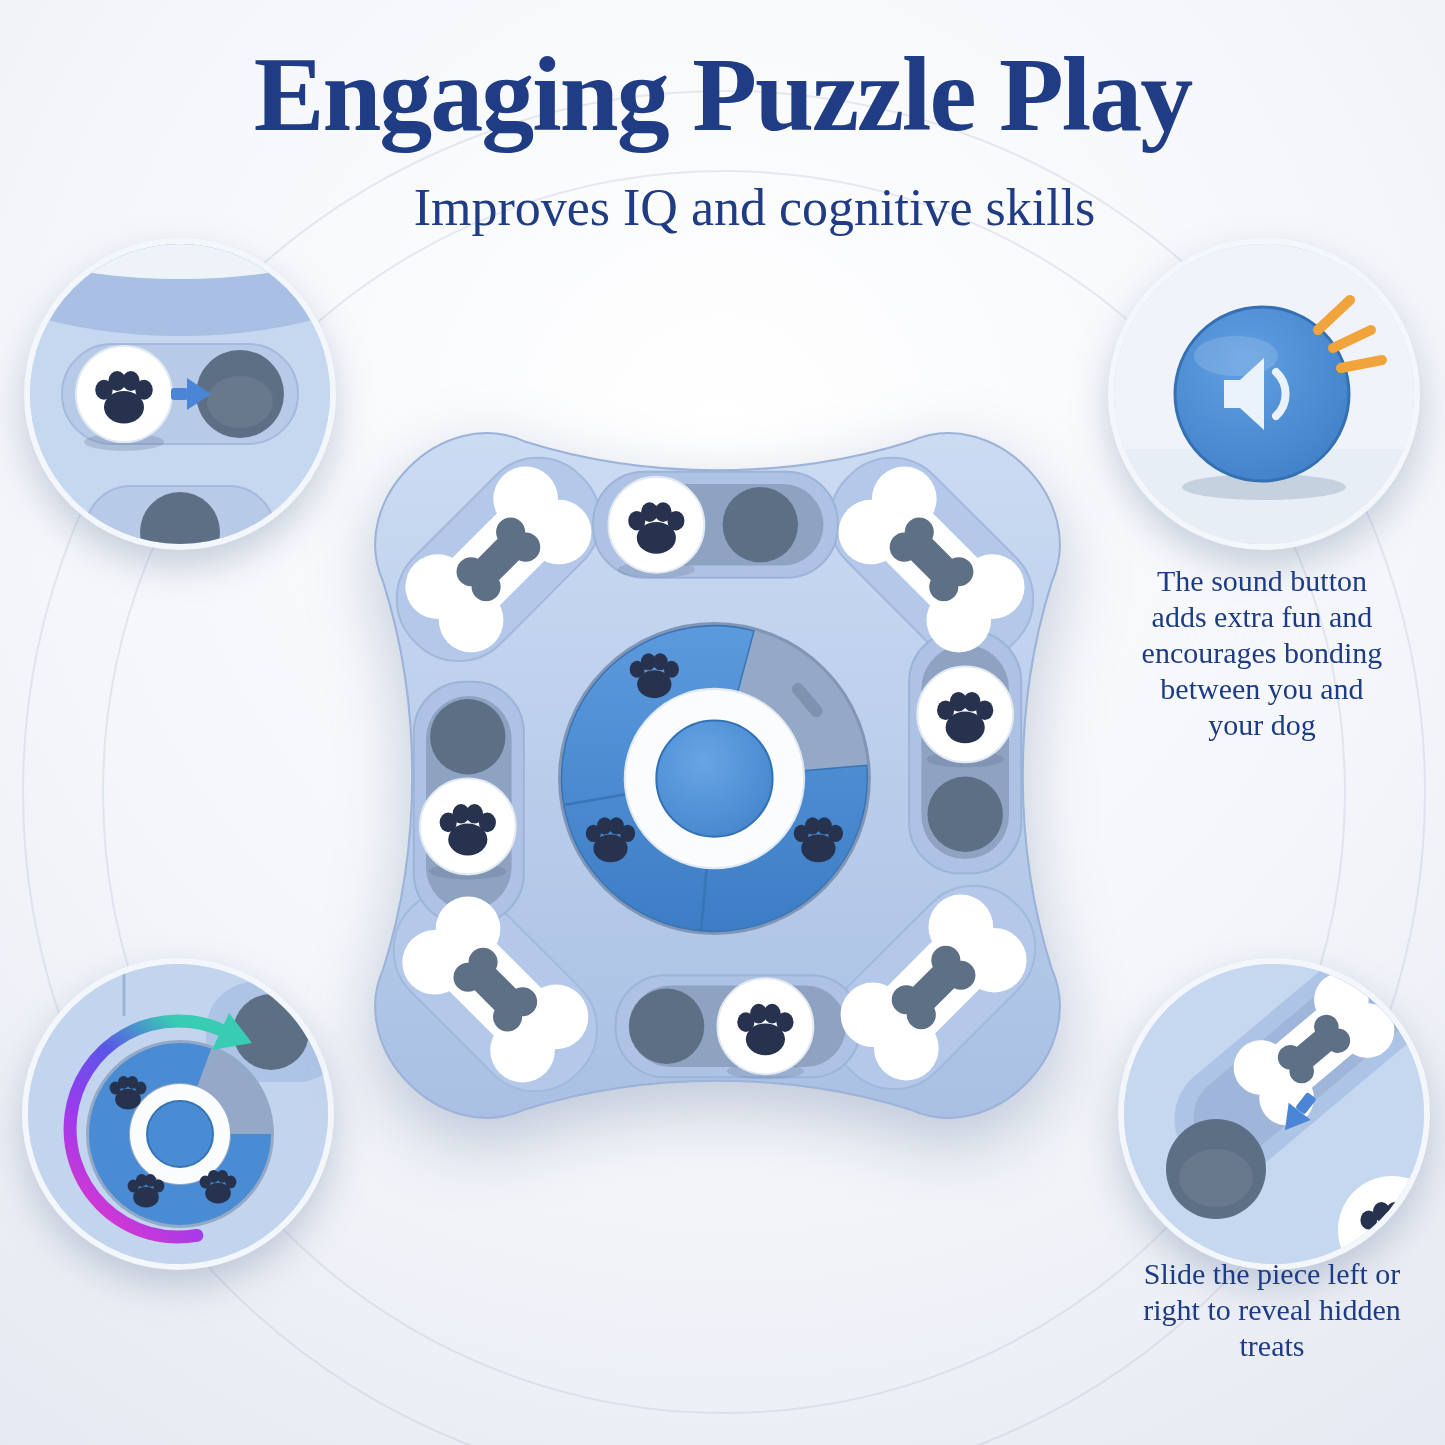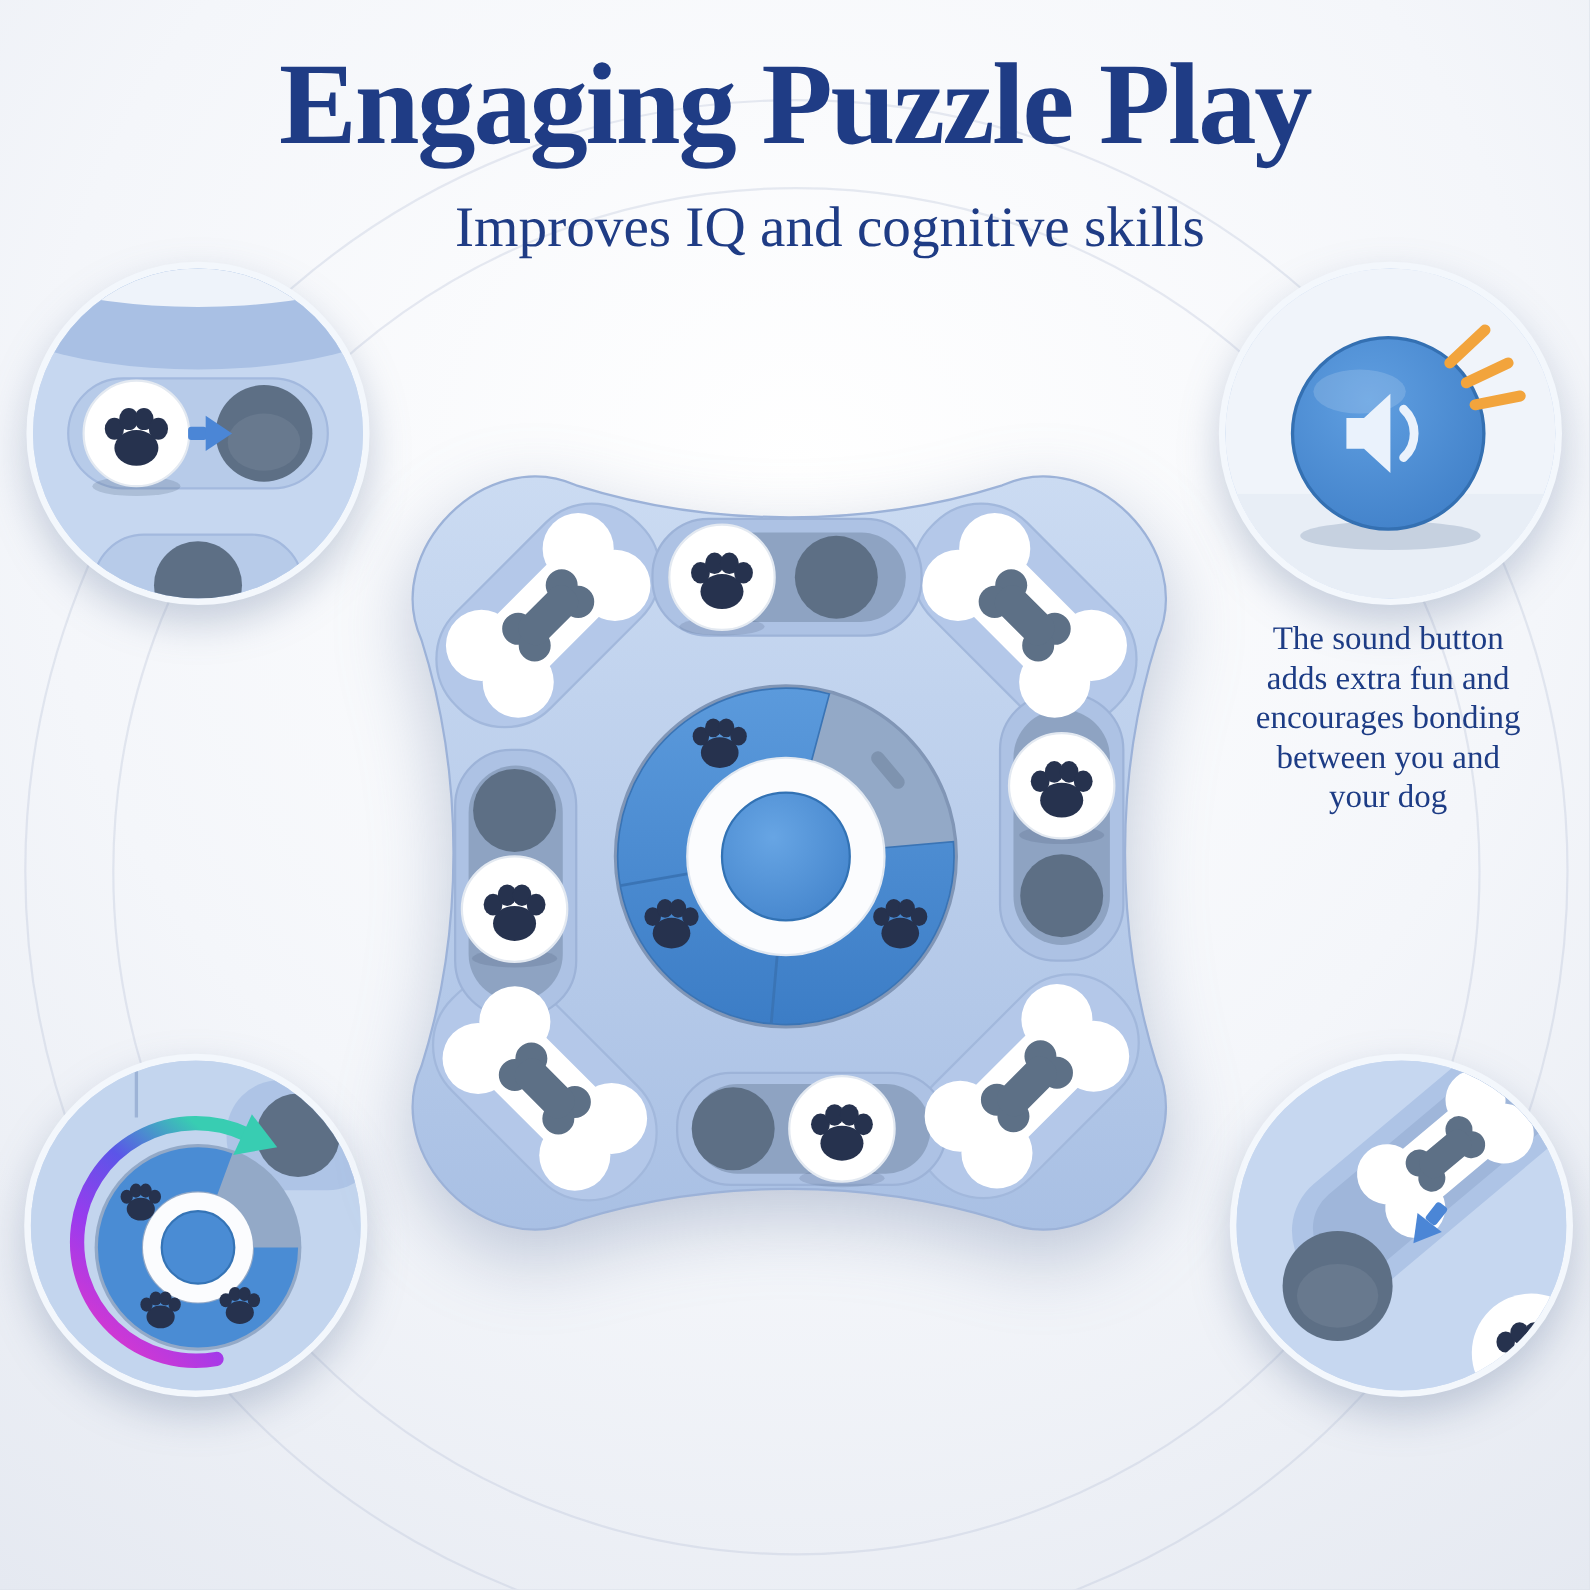--- a/index.html
+++ b/index.html
@@ -173,20 +173,21 @@
       <circle cx="92" cy="205" r="50" fill="#5d6f85"></circle>
       <ellipse cx="92" cy="214" rx="37" ry="29" fill="#68798e"></ellipse>
       <g transform="translate(172,152) rotate(128)" fill="#4b86d6">
         <rect x="-26" y="-6" width="20" height="12" rx="3"></rect>
         <path d="M-6,-14 L-6,14 L18,0 Z"></path>
       </g>
       <circle cx="268" cy="266" r="54" fill="#ffffff"></circle>
       <use href="#paw-shape" transform="translate(264,262) scale(1.2)" fill="#26324e"></use>
     </svg>
   </div>
+  <div class="caption br">Slide the piece left or right to reveal hidden treats</div>
 
   <div class="toy">
     <svg viewBox="0 0 780 780">
       <path d="M200,62 C320,100 460,100 580,62 C660,26 754,120 718,200
                C680,320 680,460 718,580 C754,660 660,754 580,718
                C460,680 320,680 200,718 C120,754 26,660 62,580
                C100,460 100,320 62,200 C26,120 120,26 200,62 Z" fill="url(#bodyGrad)" stroke="#9cb2d8" stroke-width="2"></path>
 
       <g fill="#b4c8e9" stroke="#a2b8dc" stroke-width="2">
         <rect x="-115" y="-60" width="230" height="120" rx="58" transform="translate(175,178) rotate(-45)"></rect>

